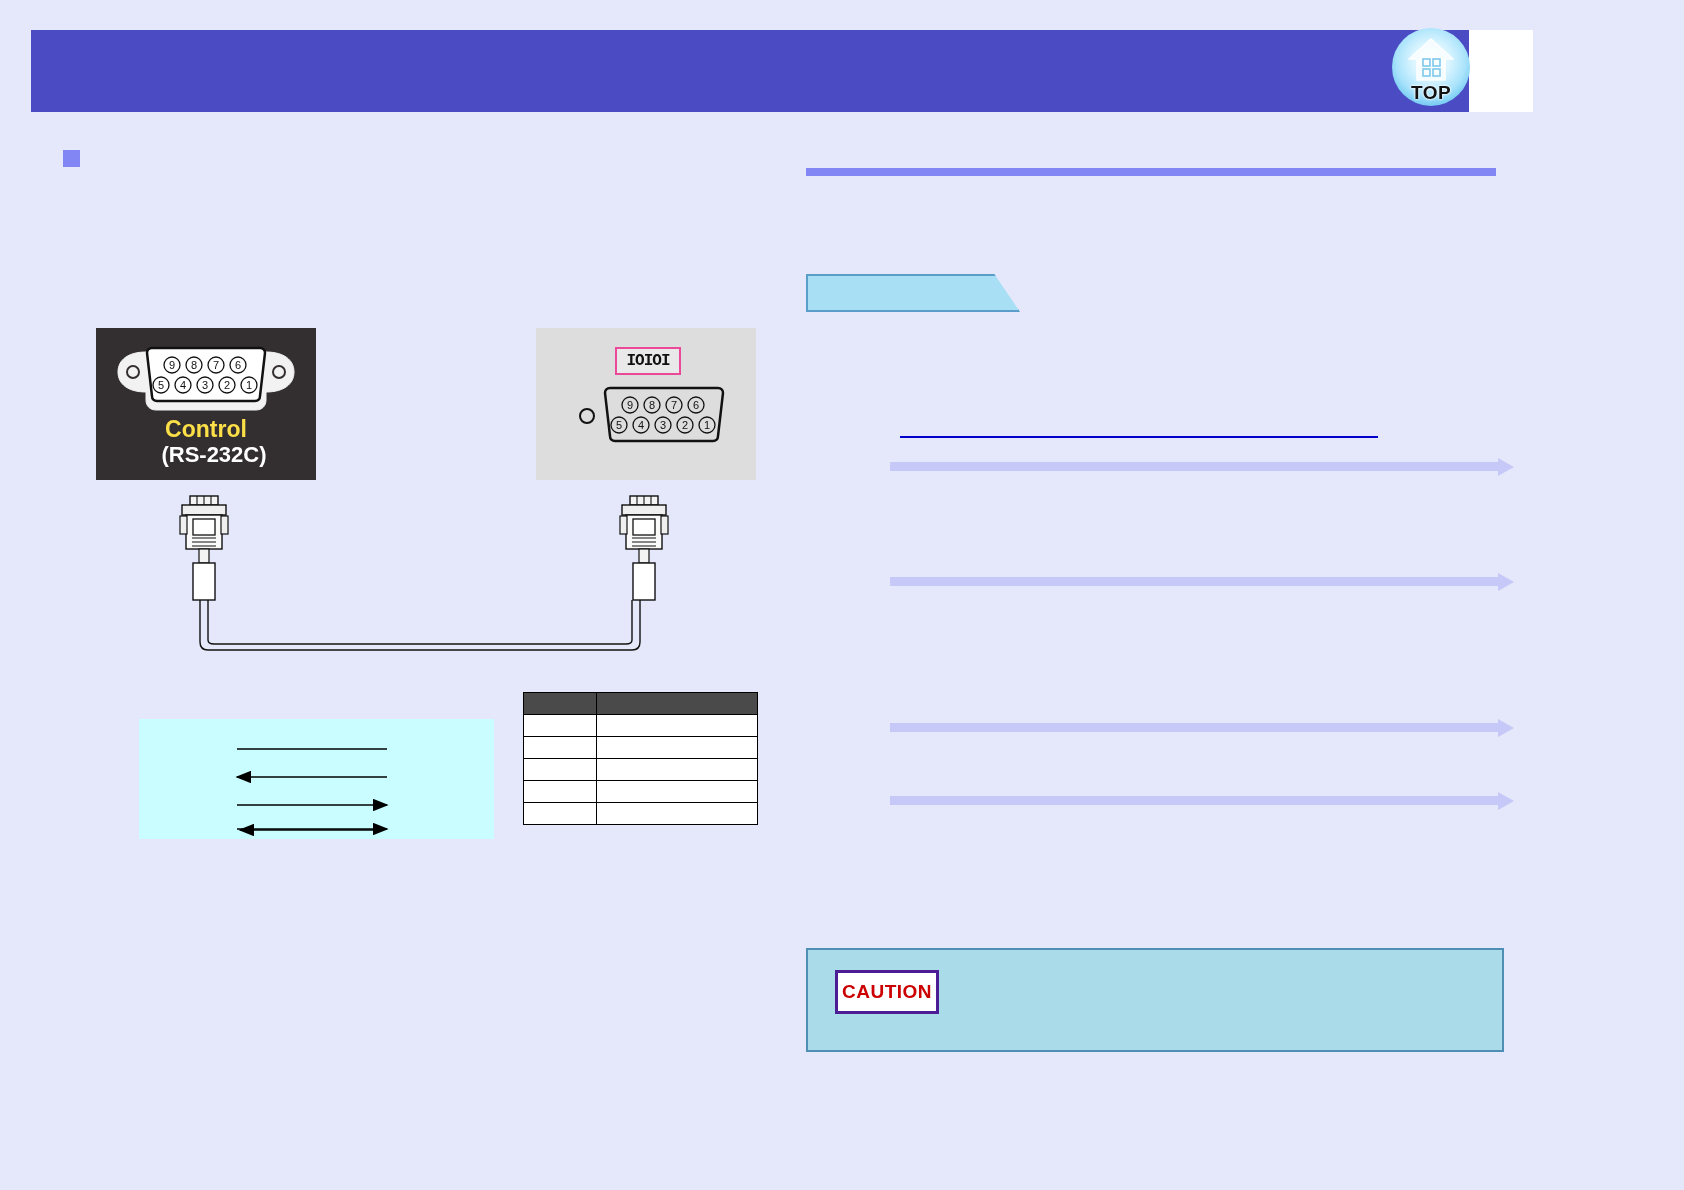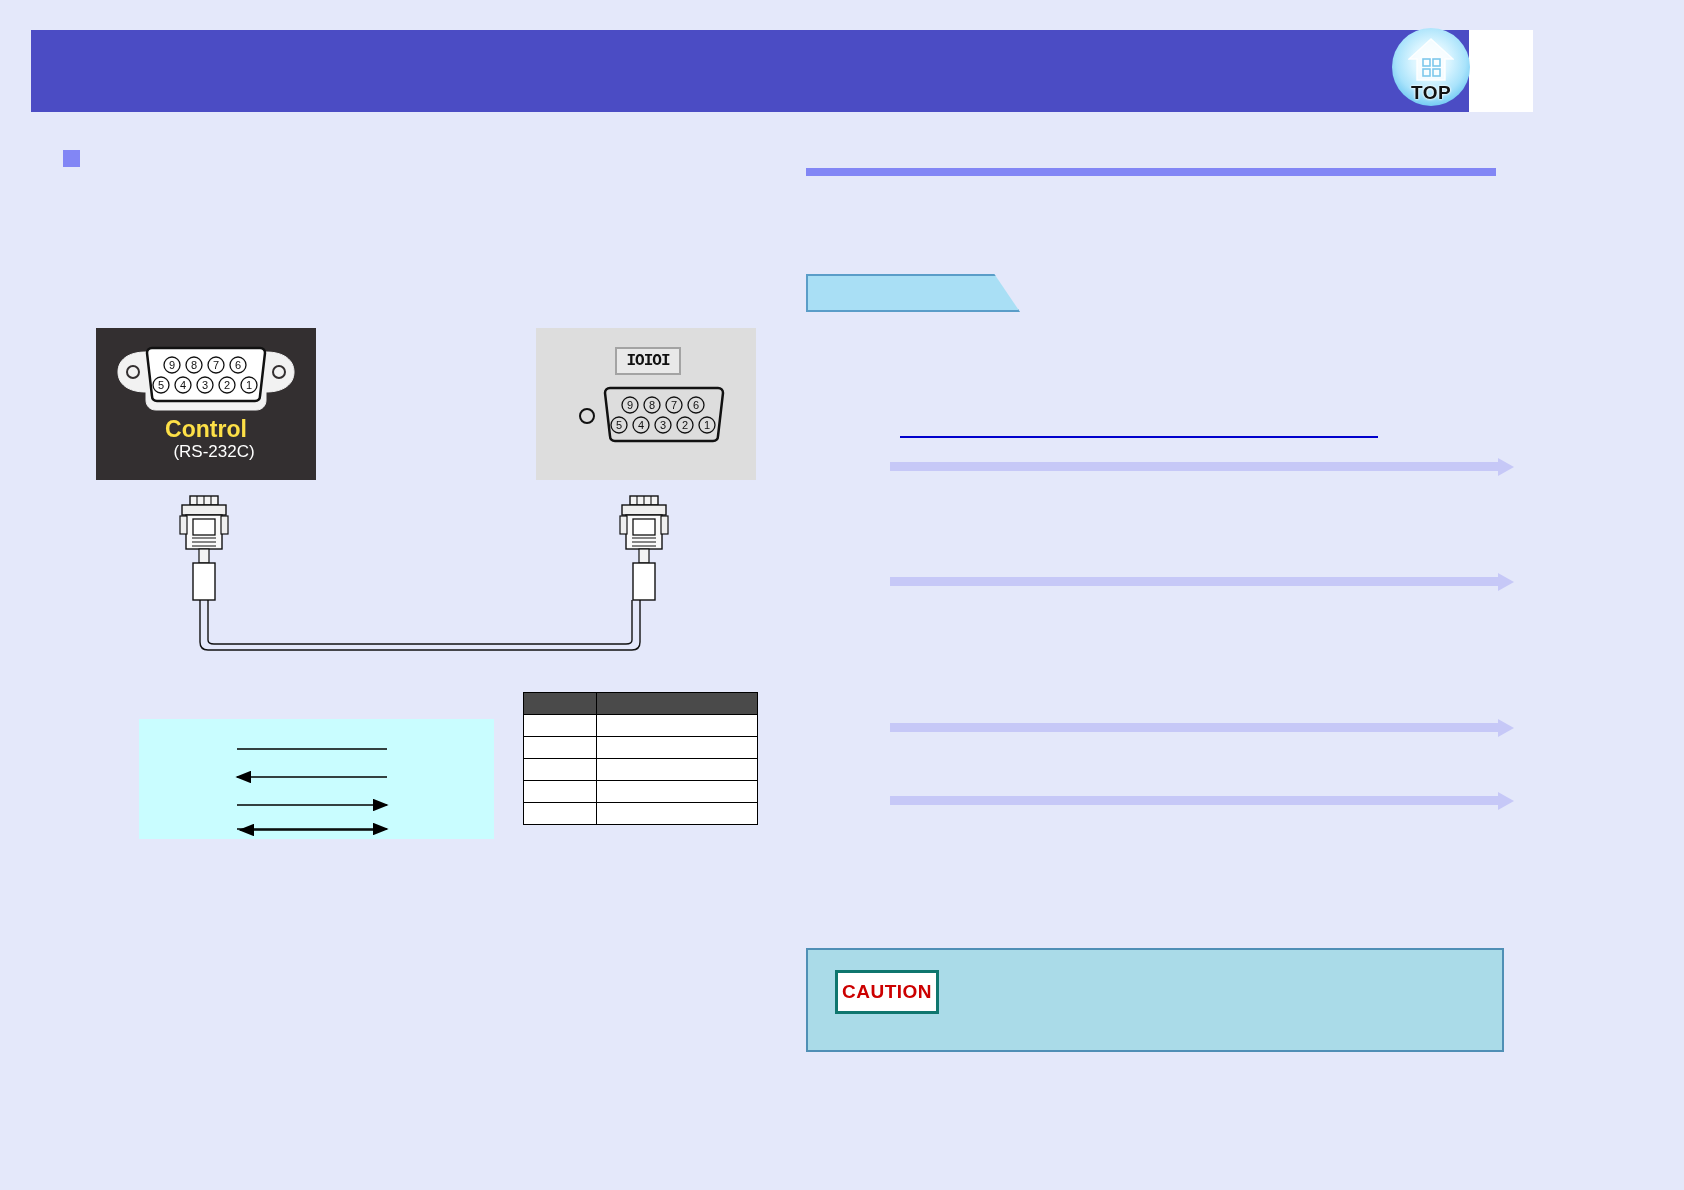--- a/index.html
+++ b/index.html
@@ -55,31 +55,31 @@
     position:absolute;left:96px;top:328px;width:220px;height:152px;
     background:#332f30;
   }
   .conn-proj .dsub{position:absolute;left:20px;top:16px;}
   .conn-proj .cap1{
     position:absolute;left:0;right:0;top:88px;text-align:center;
     color:#fde047;font-size:23px;font-weight:bold;
   }
   .conn-proj .cap2{
     position:absolute;left:16px;right:0;top:114px;text-align:center;
-    color:#fff;font-size:17px;font-weight:normal;
+    color:#fff;font-size:22px;font-weight:bold;
   }
 
   
   .conn-pc{
     position:absolute;left:536px;top:328px;width:220px;height:152px;
     background:#dddddd;
   }
   .ioioi{
     position:absolute;left:79px;top:19px;width:62px;height:24px;
-    border:2px solid #a3a3a3;background:#e9e9e9;
+    border:2px solid #ec4899;background:#e9e9e9;
     display:flex;align-items:center;justify-content:center;
     font-family:"Liberation Mono",monospace;font-size:16px;font-weight:bold;
     letter-spacing:-1px;color:#111;
   }
   .conn-pc .dsub-pc{position:absolute;left:42px;top:56px;}
 
   
   .cable{position:absolute;left:170px;top:492px;}
 
   
@@ -149,21 +149,21 @@
 
   .r-item{position:absolute;left:906px;width:580px;font-size:14px;line-height:21px;color:#16163c;}
 
   
   .caution{
     position:absolute;left:806px;top:948px;width:694px;height:100px;
     background:#aadbe8;border:2px solid #4f8fb5;
   }
   .caution-badge{
     position:absolute;left:27px;top:20px;width:98px;height:38px;
-    background:#ffffff;border:3px solid #0f766e;
+    background:#ffffff;border:3px solid #4c1d95;
     display:flex;align-items:center;justify-content:center;
     color:#cc0000;font-size:19px;font-weight:bold;letter-spacing:.5px;
   }
   .caution-text{
     position:absolute;left:140px;top:22px;width:530px;
     font-size:14px;line-height:20px;color:#10323f;
   }
 </style>
 </head>
 <body>

